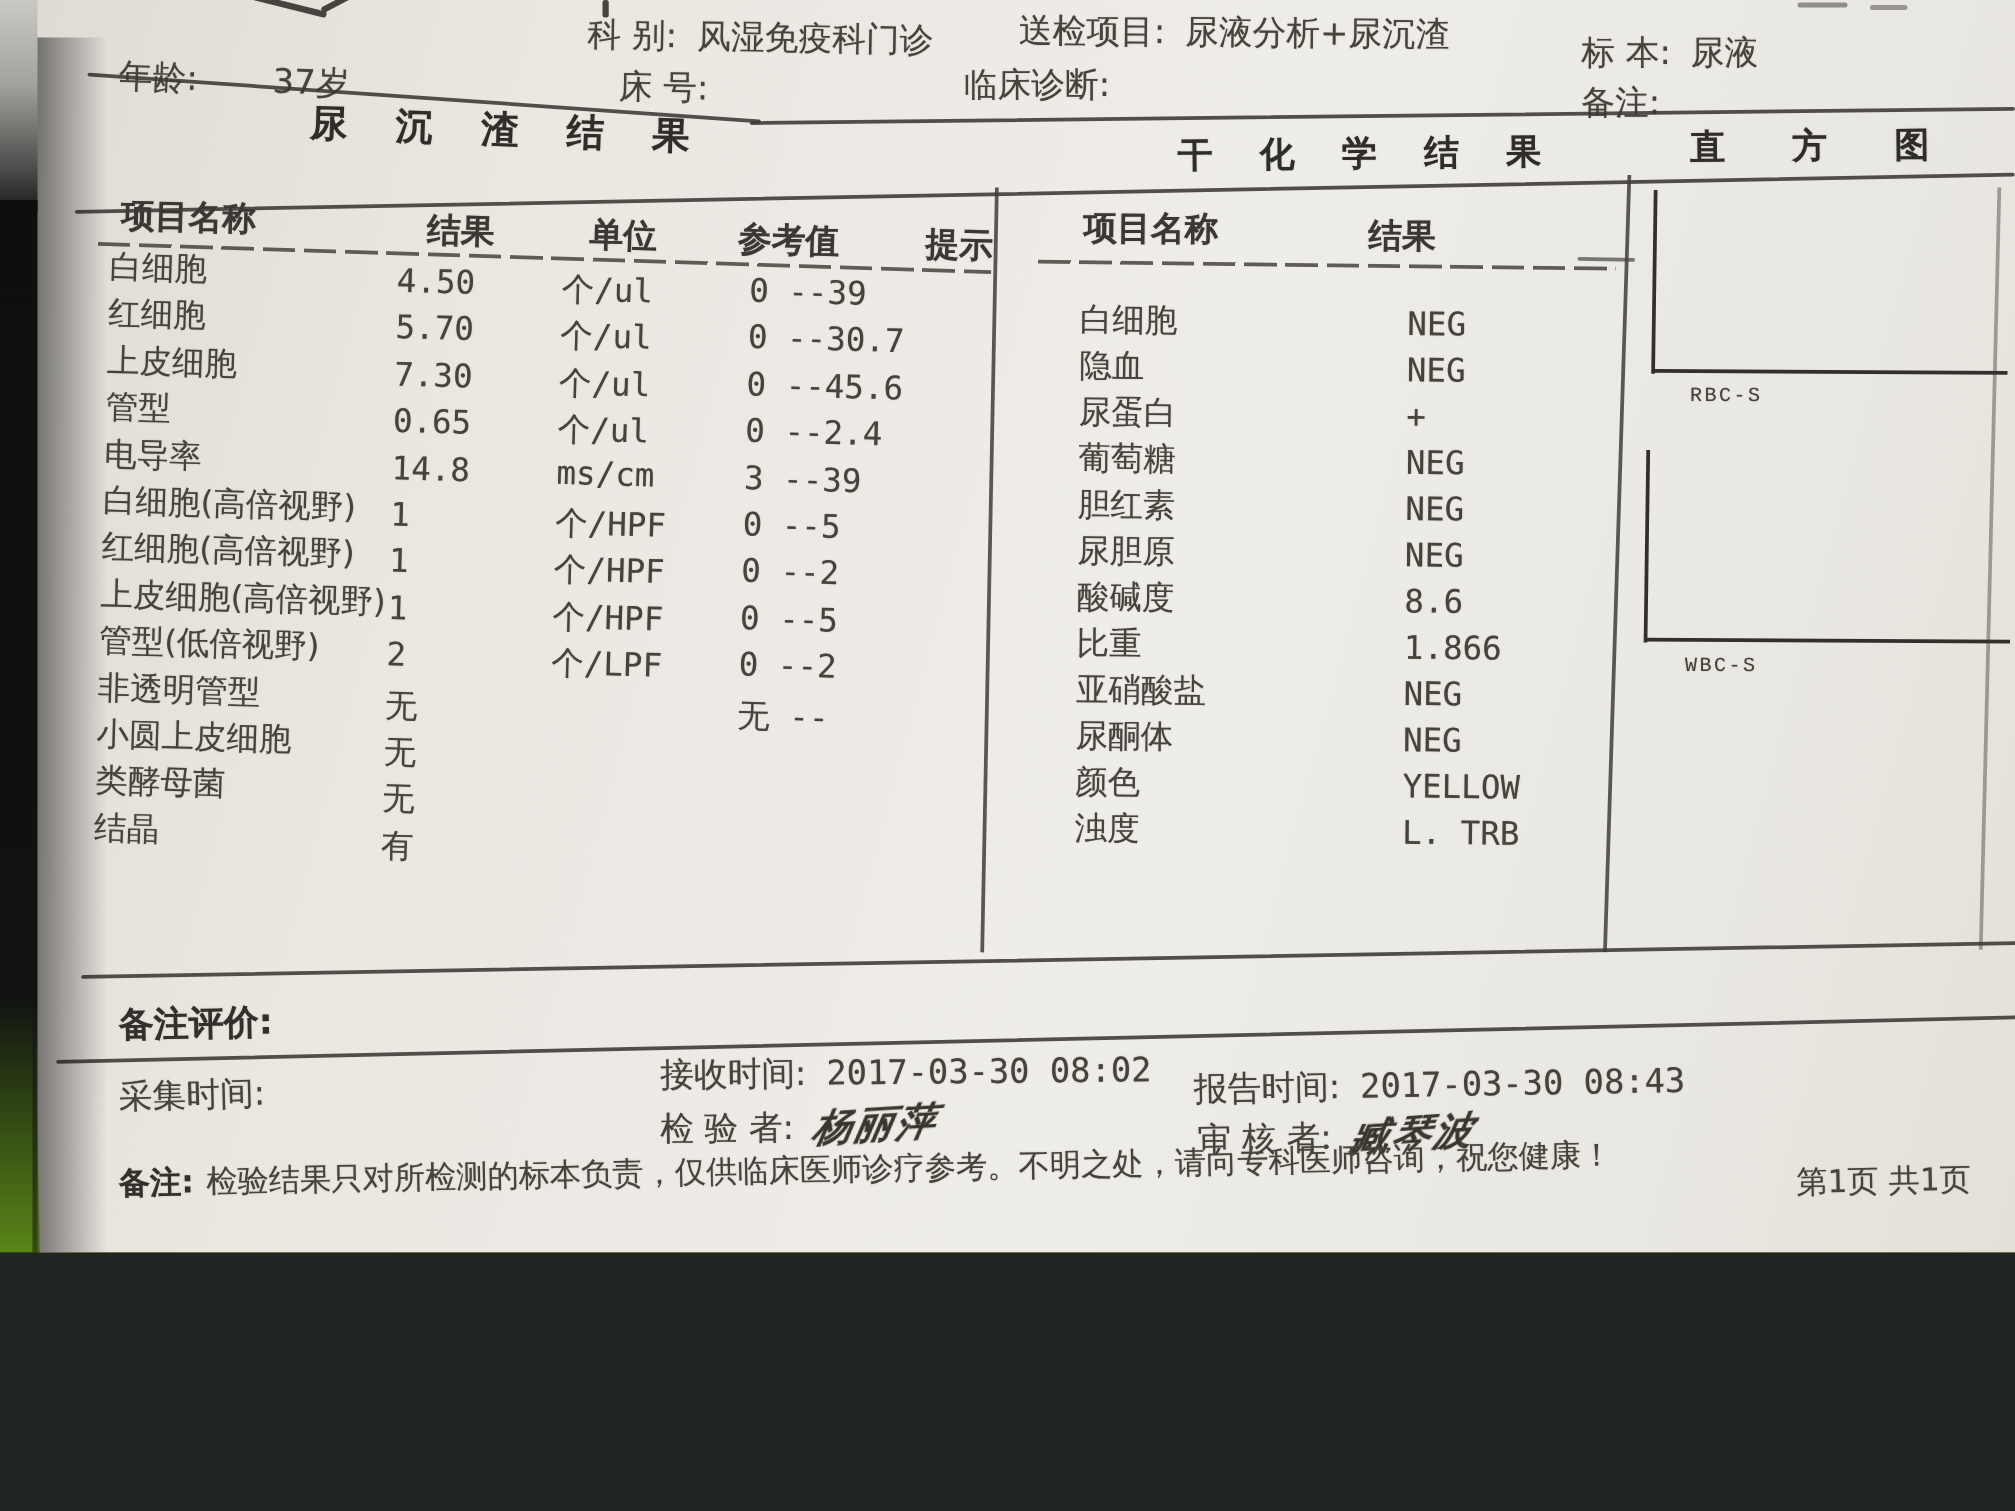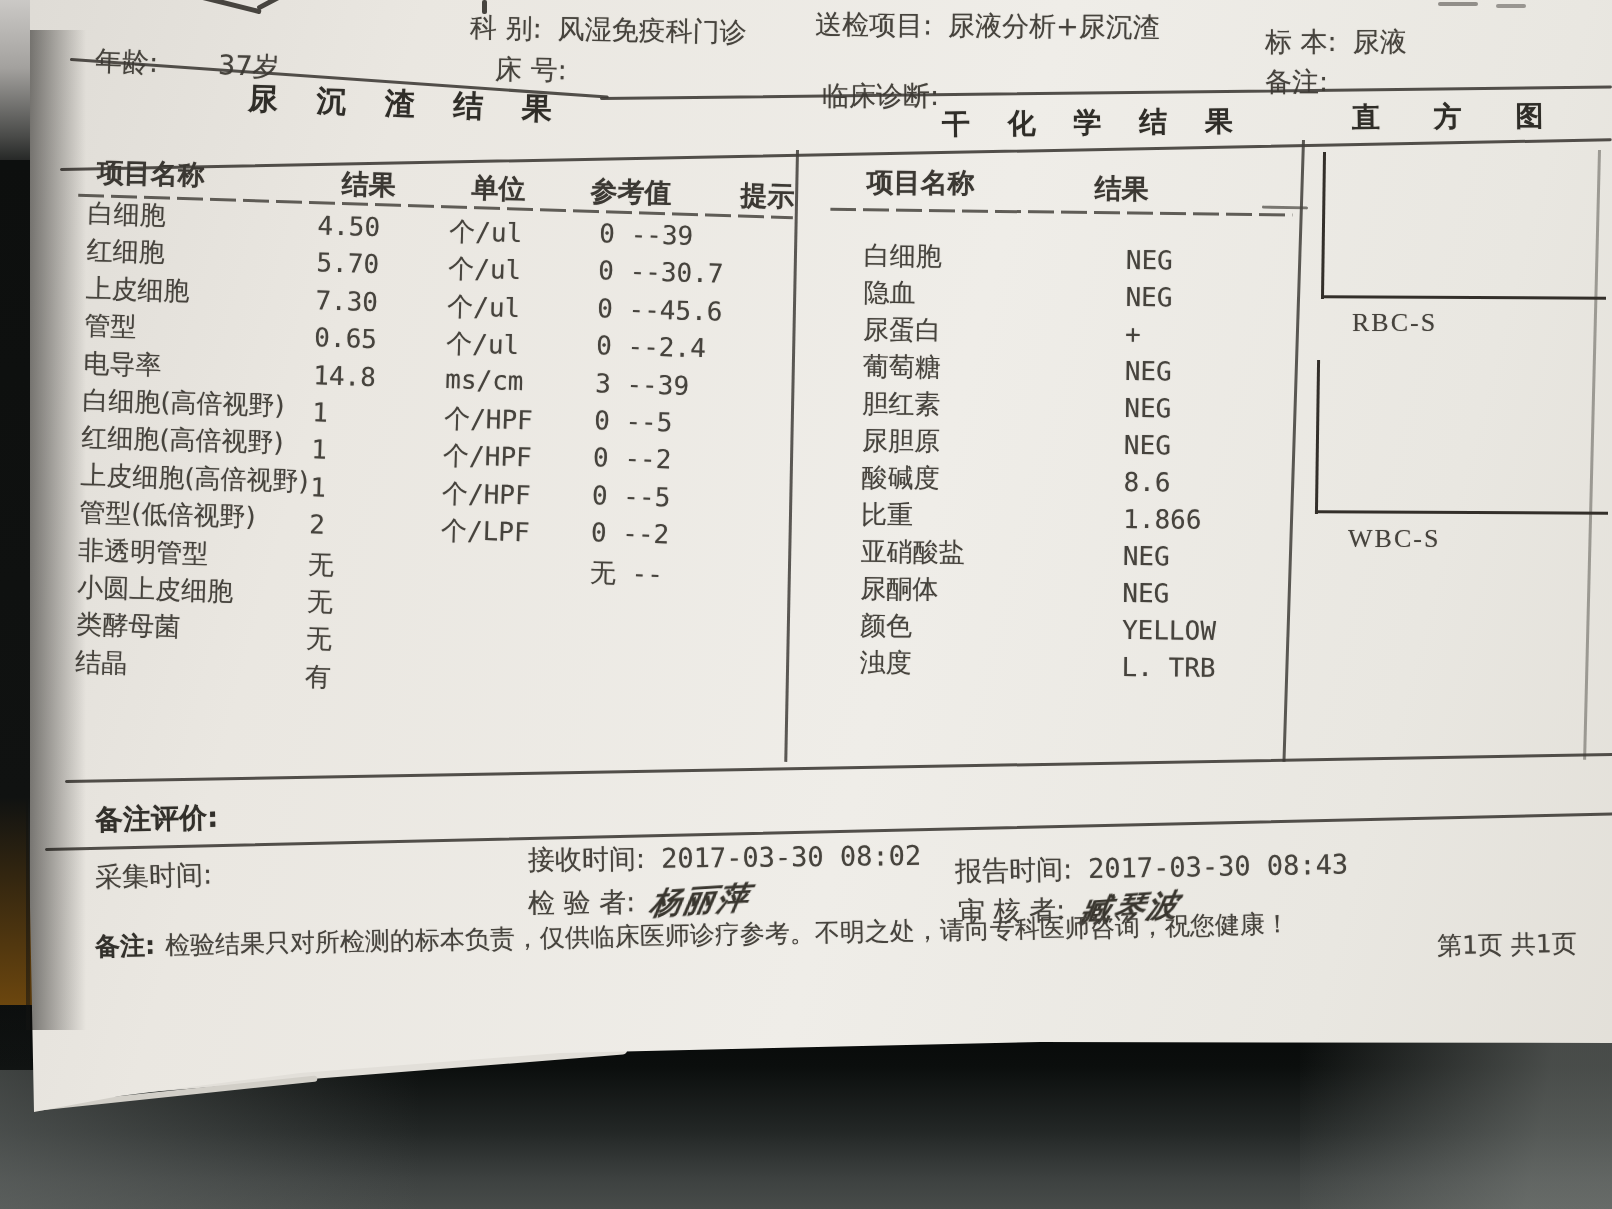--- a/index.html
+++ b/index.html
@@ -1,17 +1,17 @@
 <!DOCTYPE html>
 <html><head>
 <meta charset="utf-8">
 <style>
   html,body{margin:0;padding:0;background:#202423;}
-  #stage{position:relative;width:1612px;height:1209px;overflow:hidden;
-         font-family:"DejaVu Sans","Liberation Sans",sans-serif;background:#a16207;}
+  #stage{position:relative;width:1612px;height:1002px;overflow:hidden;
+         font-family:"DejaVu Sans","Liberation Sans",sans-serif;background:#84cc16;}
 
   
   .desk-band{position:absolute;left:0;top:1005px;width:1612px;height:204px;
     background:linear-gradient(180deg,#050707 0%,#0b0e0d 30%,#232726 62%,#3d4140 85%,#484c4a 100%);}
   .desk-left-light{position:absolute;left:0;top:1070px;width:420px;height:139px;
     background:linear-gradient(90deg,rgba(105,109,107,.55),rgba(105,109,107,0));}
   .desk-right-light{position:absolute;left:1300px;top:1020px;width:312px;height:189px;
     background:linear-gradient(100deg,rgba(128,132,129,0) 0%,rgba(134,138,134,.5) 75%);}
   .strip-top{position:absolute;left:0;top:0;width:30px;height:170px;
     background:linear-gradient(180deg,#cbc9c6 0%,#a3a19e 40%,#4a4b49 80%,#181a19 100%);}
@@ -57,22 +57,22 @@
     text-shadow:0 0 1px rgba(92,86,77,.45);}
   .sed-row .c-name{left:0;top:-8px;}
   .sed-row .c-result{left:230px;font-family:"DejaVu Sans Mono","Liberation Mono",monospace;}
   .sed-row .c-unit{left:362px;font-family:"DejaVu Sans Mono","Liberation Mono",monospace;}
   .sed-row .c-ref{left:512px;font-family:"DejaVu Sans Mono","Liberation Mono",monospace;}
   .chem-row .c-name{left:20px;top:-4px;}
   .chem-row .c-result{left:282px;font-family:"DejaVu Sans Mono","Liberation Mono",monospace;}
 
   
   .axis{position:absolute;background:#332f2a;}
-  .axis-label{position:absolute;font-family:Liberation Serif, serif;
-    font-size:26px;color:#45423c;letter-spacing:2px;text-shadow:0 0 1px rgba(92,86,77,.5);}
+  .axis-label{position:absolute;font-family:Liberation Mono, monospace;
+    font-size:16px;color:#45423c;letter-spacing:2px;text-shadow:0 0 1px rgba(92,86,77,.5);}
 
   
   .sig{display:inline-block;font-style:italic;font-weight:700;font-size:31px;color:#39362f;
     transform:skewX(-14deg) rotate(-3deg);letter-spacing:2px;filter:blur(.45px);}
 </style>
 </head>
 <body>
 
 <div id="stage">
 
@@ -98,21 +98,21 @@
     </div>
     <div class="t cjk" style="left:1265px;top:24px;">
       <span class="lbl">标  本:</span><span>尿液</span>
     </div>
     <div class="t cjk" style="left:95px;top:46px;transform:rotate(2deg);">
       <span class="lbl" style="margin-right:60px;">年龄:</span><span>37岁</span>
     </div>
     <div class="t cjk" style="left:495px;top:52px;transform:rotate(1deg);">
       <span class="lbl">床  号:</span><span></span>
     </div>
-    <div class="t cjk" style="left:822px;top:50px;margin-top:28px;">
+    <div class="t cjk" style="left:771px;top:50px;">
       <span class="lbl">临床诊断:</span><span></span>
     </div>
     <div class="t cjk" style="left:1265px;top:64px;">
       <span class="lbl">备注:</span><span></span>
     </div>
 
     <div class="rule" style="left:70px;top:58px;width:540px;transform:rotate(4deg);"></div>
     <div class="rule" style="left:600px;top:97px;width:1012px;transform:rotate(-0.65deg);"></div>
     <div class="rule" style="left:60px;top:168px;width:1552px;transform:rotate(-1.1deg);"></div>
 

